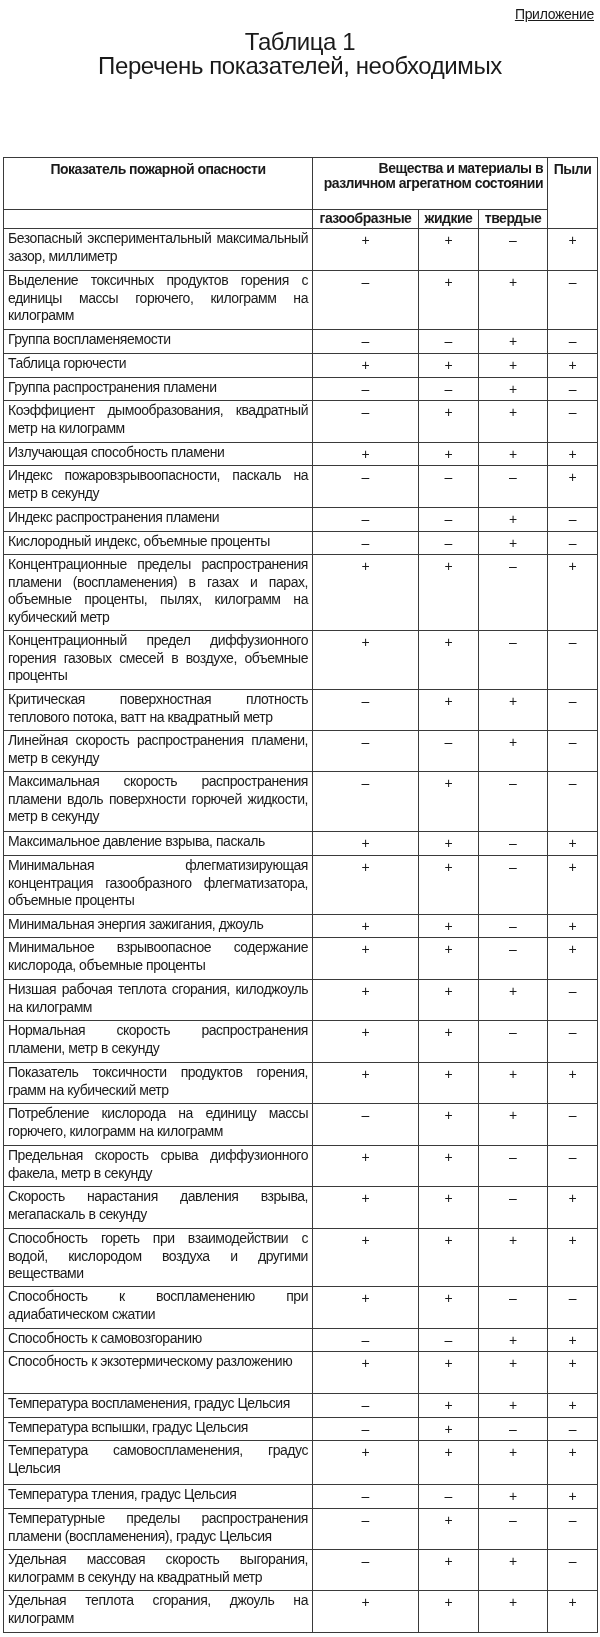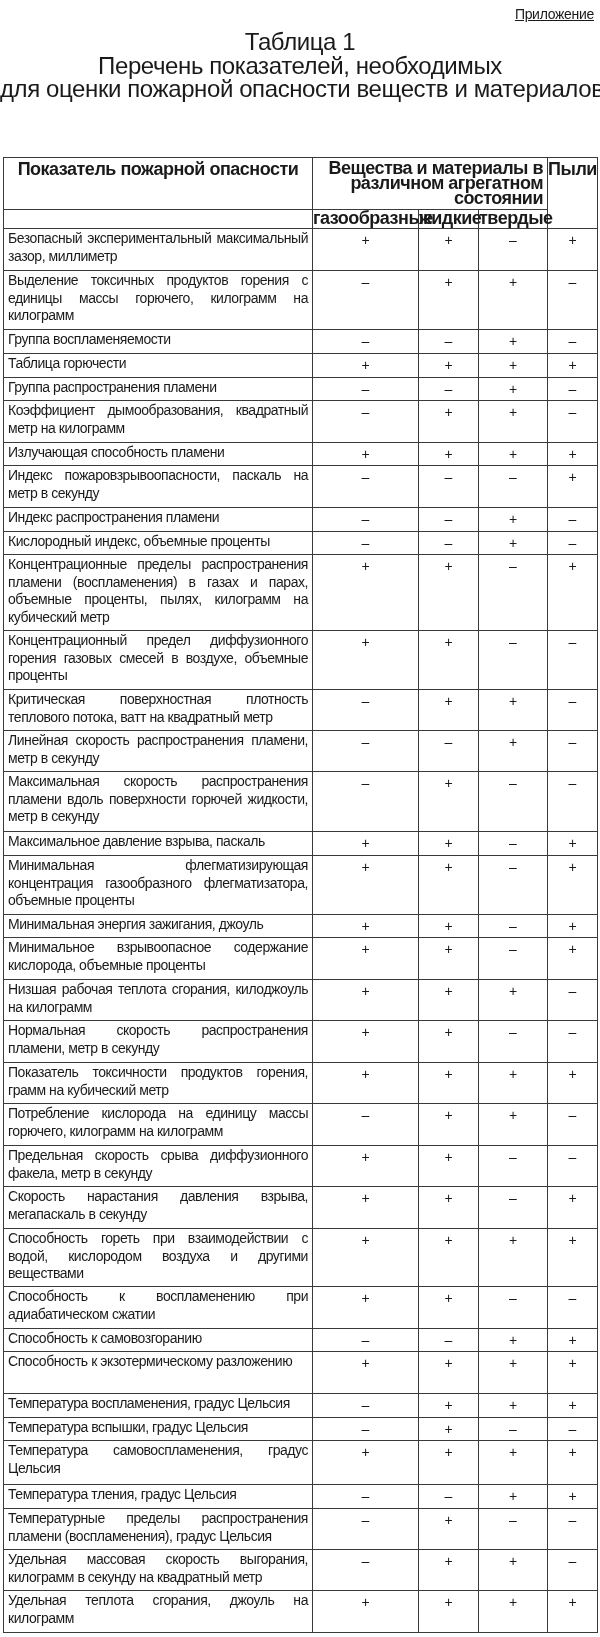--- a/index.html
+++ b/index.html
@@ -3,37 +3,36 @@
 <meta charset="utf-8">
 <style>
   html, body { margin: 0; padding: 0; background: #ffffff; }
   body { width: 600px; height: 1637px; position: relative; overflow: hidden;
          font-family: "Liberation Sans", "DejaVu Sans", sans-serif; color: #1a1a1a; }
   .appendix { position: absolute; right: 6px; top: 6px; font-size: 14px; text-decoration: underline; letter-spacing: -0.3px; }
   .titles { position: absolute; left: 0; top: 30px; width: 600px; text-align: center; font-size: 24px; line-height: 23.5px; letter-spacing: -0.4px; }
   .titles div { white-space: nowrap; }
   table { position: absolute; left: 3px; top: 157px; width: 594px; border-collapse: collapse; table-layout: fixed; }
   th, td { border: 1px solid #3a3a3a; padding: 0; vertical-align: top; }
-  th { font-weight: bold; font-size: 18px; line-height: 15px; text-align: center; letter-spacing: -0.5px; transform-origin: center; }
+  th { font-weight: bold; font-size: 14px; line-height: 15px; text-align: center; letter-spacing: -0.5px; transform-origin: center; }
   th.h-main { padding-top: 4px; height: 47px; }
   th.h-group { padding: 3px 4px 2px; height: 28px; text-align: right; }
   th.h-sub { height: 17px; padding-top: 1px; white-space: nowrap; margin-left: 40px; }
   th.h-dust { padding-top: 4px; }
   td.name { font-size: 14px; line-height: 17.5px; padding: 1px 4px 2px 4px; text-align: justify; letter-spacing: -0.45px; }
   td.mark { text-align: center; font-size: 14px; line-height: 17.5px; padding-top: 3px; }
 </style>
 </head>
 <body>
 
 <div class="appendix">Приложение</div>
 
 <div class="titles">
   <div>Таблица 1</div>
   <div>Перечень показателей, необходимых</div>
-  <div>для оценки пожарной опасности веществ и материалов</div>
 </div>
 
 <table>
   <colgroup>
     <col style="width:309px">
     <col style="width:106px">
     <col style="width:60px">
     <col style="width:69px">
     <col style="width:50px">
   </colgroup>

